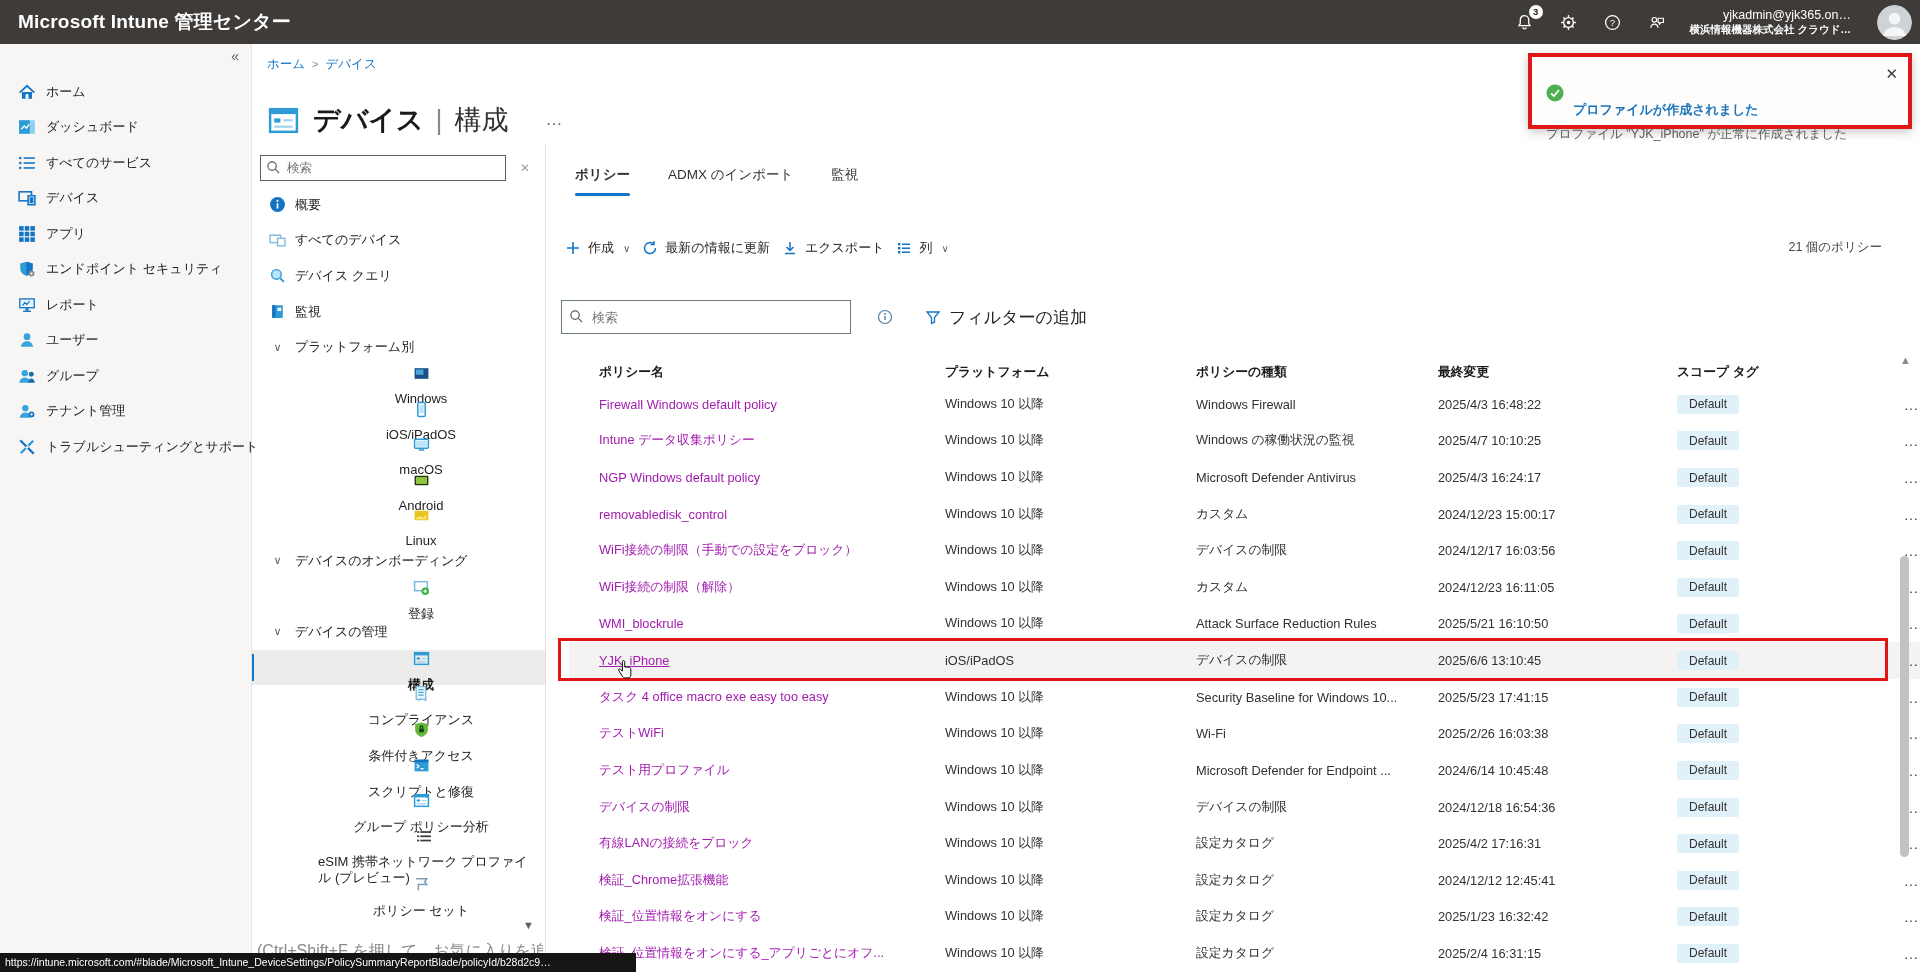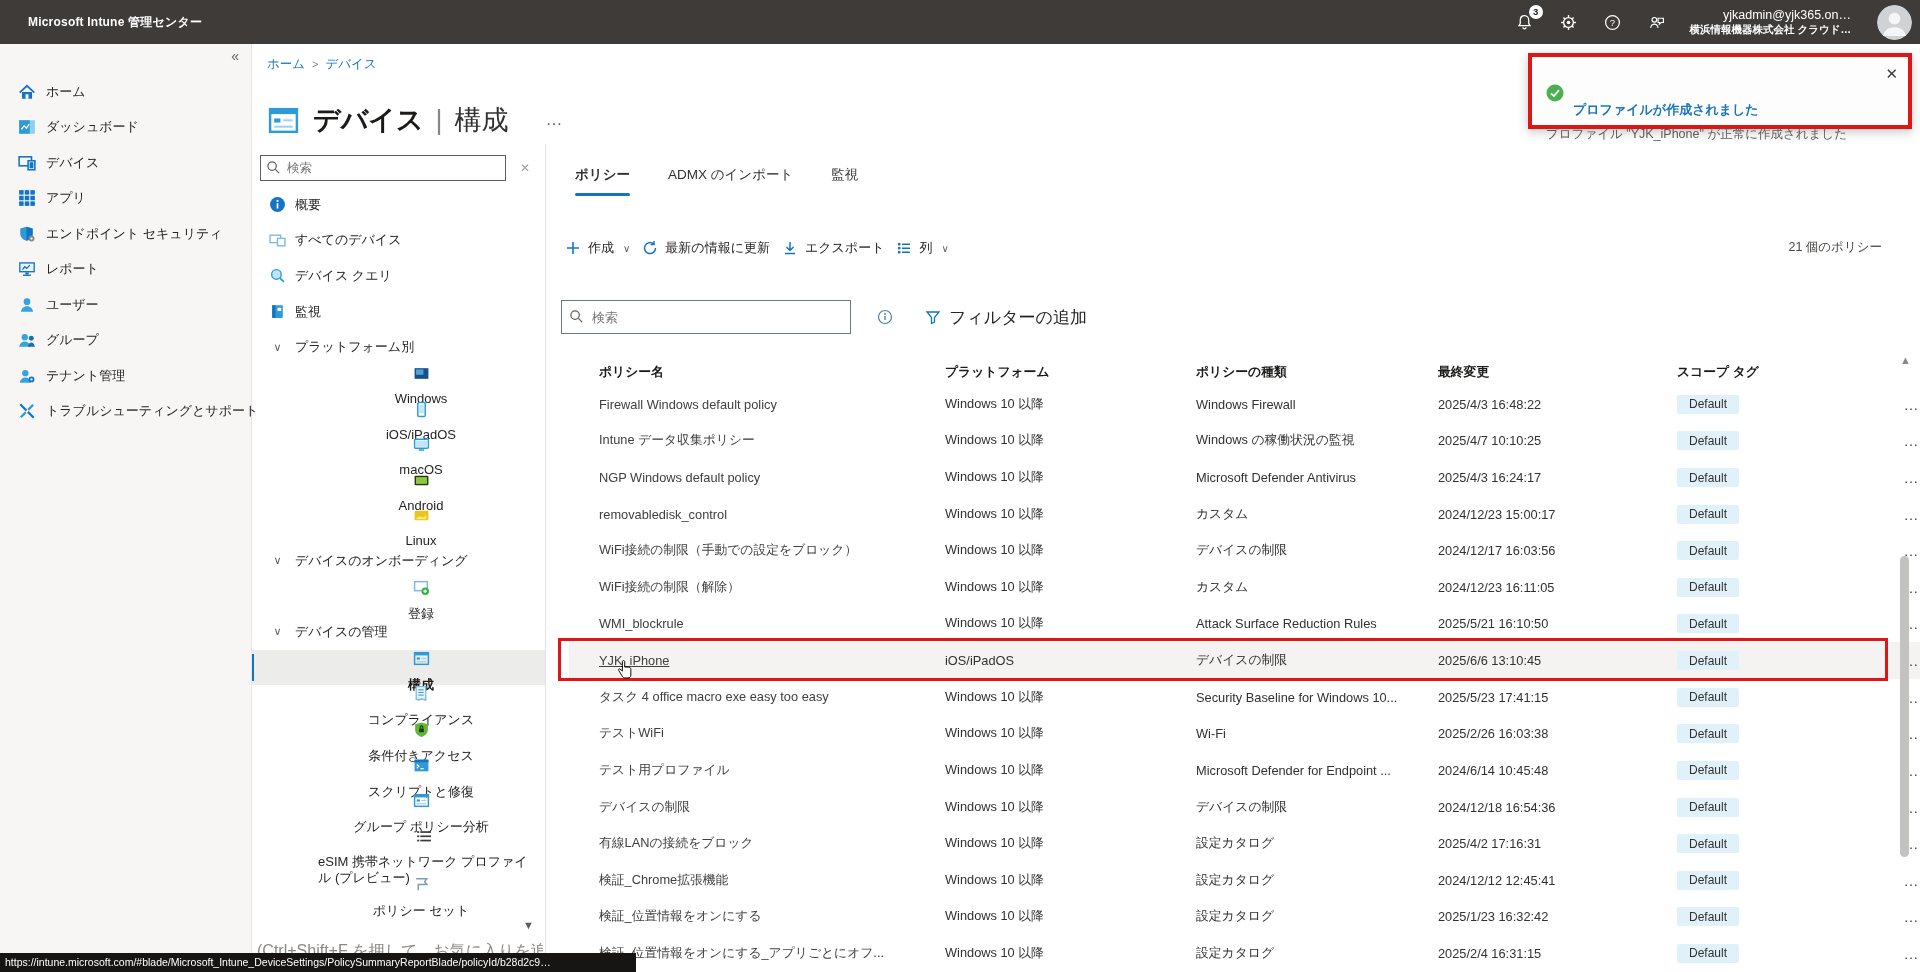--- a/index.html
+++ b/index.html
@@ -1,21 +1,21 @@
 <!DOCTYPE html>
 <html><head>
 <meta charset="utf-8">
 <style>
   html,body{margin:0;padding:0;background:#fff;}
   body{font-family:"Liberation Sans","DejaVu Sans",sans-serif;}
   .stage{position:relative;width:1920px;height:972px;overflow:hidden;background:#fff;}
   svg{display:block}
   
   .topbar{position:absolute;left:0;top:0;width:100%;height:44px;background:#3e3b39;color:#fff;display:flex;align-items:center;z-index:30;}
-  .topbar-title{font-size:12px;font-weight:bold;padding-left:28px;letter-spacing:.2px;}
+  .topbar-title{font-size:19px;font-weight:bold;padding-left:18px;letter-spacing:.2px;}
   .topbar-right{margin-left:auto;display:flex;align-items:center;gap:22px;padding-right:8px;}
   .tb-icon{position:relative;width:22px;height:22px;display:flex;align-items:center;justify-content:center;cursor:pointer;}
   .tb-badge{position:absolute;top:-6px;right:-7px;background:#fff;color:#1b1a19;font-size:9.5px;font-weight:bold;border-radius:50%;width:14px;height:14px;line-height:14px;text-align:center;}
   .account{ text-align:right;line-height:1.25;cursor:pointer;}
   .account .upn{font-size:12.5px;}
   .account .org{font-size:10.5px;font-weight:bold;}
   .avatar{width:35px;height:35px;border-radius:50%;overflow:hidden;margin-left:4px;cursor:pointer;}
   
   .sidebar{position:absolute;left:0;top:44px;width:251px;bottom:0;background:#f7f6f5;border-right:1px solid #e8e6e4;z-index:10;}
   .sidebar-collapse{position:absolute;right:12px;top:4px;color:#605e5c;font-size:14px;cursor:pointer;}
@@ -65,21 +65,21 @@
   .filter-mag{position:absolute;left:8px;top:9px;}
   .filter-info{margin-left:26px;cursor:pointer;}
   .add-filter{display:flex;align-items:center;gap:8px;margin-left:32px;font-size:17px;color:#242424;cursor:pointer;white-space:nowrap;}
   
   .thead,.trow{display:grid;grid-template-columns:30px 346px 251px 242px 239px 202px 65px;align-items:center;margin-left:24px;}
   .thead{position:absolute;left:0;top:214px;right:0;height:28px;font-size:12.8px;font-weight:bold;color:#1b1a19;}
   .tbody{position:absolute;left:0;top:242px;right:0;bottom:0;}
   .trow{height:36.62px;font-size:12.8px;color:#323130;}
   .trow.hl{background:#f4f3f2;}
   .cell{overflow:hidden;white-space:nowrap;text-overflow:ellipsis;padding-right:14px;}
-  .link{color:#404040;cursor:pointer;}
+  .link{color:#a21caf;cursor:pointer;}
   .link.u{text-decoration:underline;}
   .badge{display:inline-block;background:#e0f1fa;color:#323130;font-size:12px;padding:2.5px 12px;border-radius:2px;cursor:default;}
   .row-menu{color:#484644;font-size:15px;letter-spacing:1px;cursor:pointer;text-align:center;}
   
   .scroll-up{position:absolute;right:9px;top:210px;color:#8a8886;font-size:11px;cursor:pointer;}
   .scroll-thumb{position:absolute;right:11px;top:412px;width:9px;height:301px;background:#c4c2c0;border-radius:5px;cursor:pointer;}
   
   .toast{position:absolute;left:1528px;top:53px;width:384px;height:76px;background:#fdfdfd;border:4px solid #e01616;box-shadow:0 3px 10px rgba(0,0,0,.22);z-index:40;box-sizing:border-box;}
   .toast-inner{padding:9px 14px;position:relative;}
   .toast-head{display:flex;align-items:center;gap:9px;}
@@ -170,20 +170,35 @@
         </div>
         <div class="side-item">
           <span class="icon18">
             <svg viewBox="0 0 16 16" width="18" height="18">
               <rect x="1" y="2" width="14" height="12" fill="#8ed0f0"></rect>
               <rect x="1" y="2" width="9.5" height="12" fill="#2e9bd6"></rect>
               <path d="M3 10l2.5-3 2 2L10 5.5" stroke="#fff" stroke-width="1.2" fill="none"></path>
             </svg>
           </span>
           <span class="side-label">ダッシュボード</span>
+        </div>
+        <div class="side-item">
+          <span class="icon18">
+            <svg viewBox="0 0 16 16" width="18" height="18">
+              <g fill="#1374c5">
+                <rect x="1" y="2.6" width="2" height="2"></rect>
+                <rect x="1" y="7" width="2" height="2"></rect>
+                <rect x="1" y="11.4" width="2" height="2"></rect>
+                <rect x="5" y="2.9" width="10" height="1.4"></rect>
+                <rect x="5" y="7.3" width="10" height="1.4"></rect>
+                <rect x="5" y="11.7" width="10" height="1.4"></rect>
+              </g>
+            </svg>
+          </span>
+          <span class="side-label">すべてのサービス</span>
         </div>
         <div class="side-item">
           <span class="icon18">
             <svg viewBox="0 0 16 16" width="18" height="18">
               <rect x="1" y="2.5" width="11" height="8" fill="none" stroke="#1374c5" stroke-width="1.4"></rect>
               <rect x="9" y="6" width="6" height="8" fill="#fff" stroke="#1374c5" stroke-width="1.4"></rect>
               <rect x="10.3" y="7.3" width="3.4" height="5.4" fill="#1374c5"></rect>
             </svg>
           </span>
           <span class="side-label">デバイス</span>

